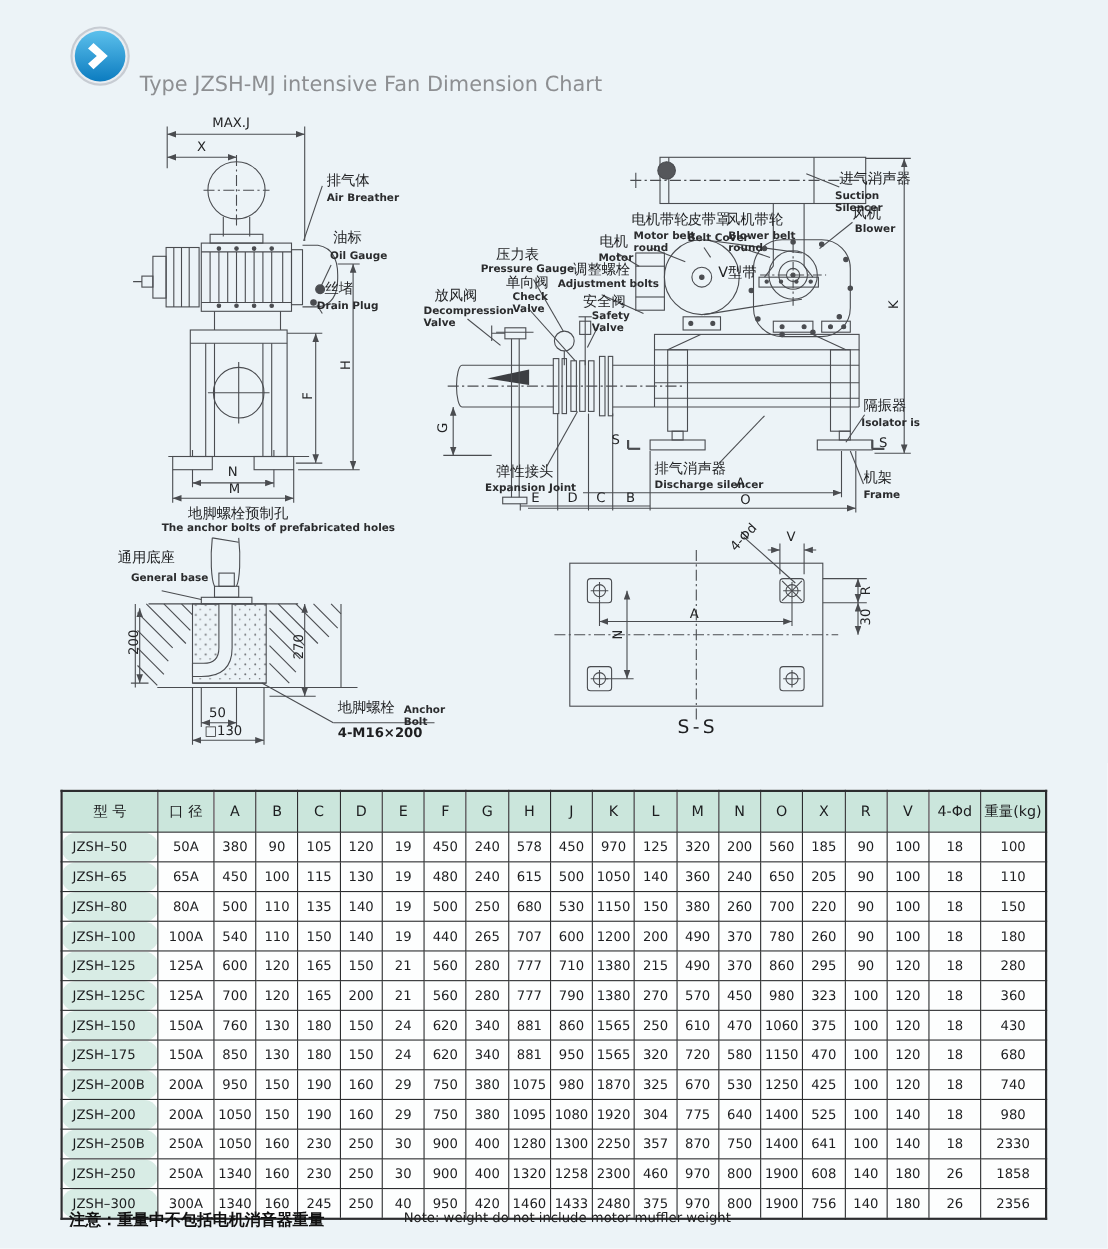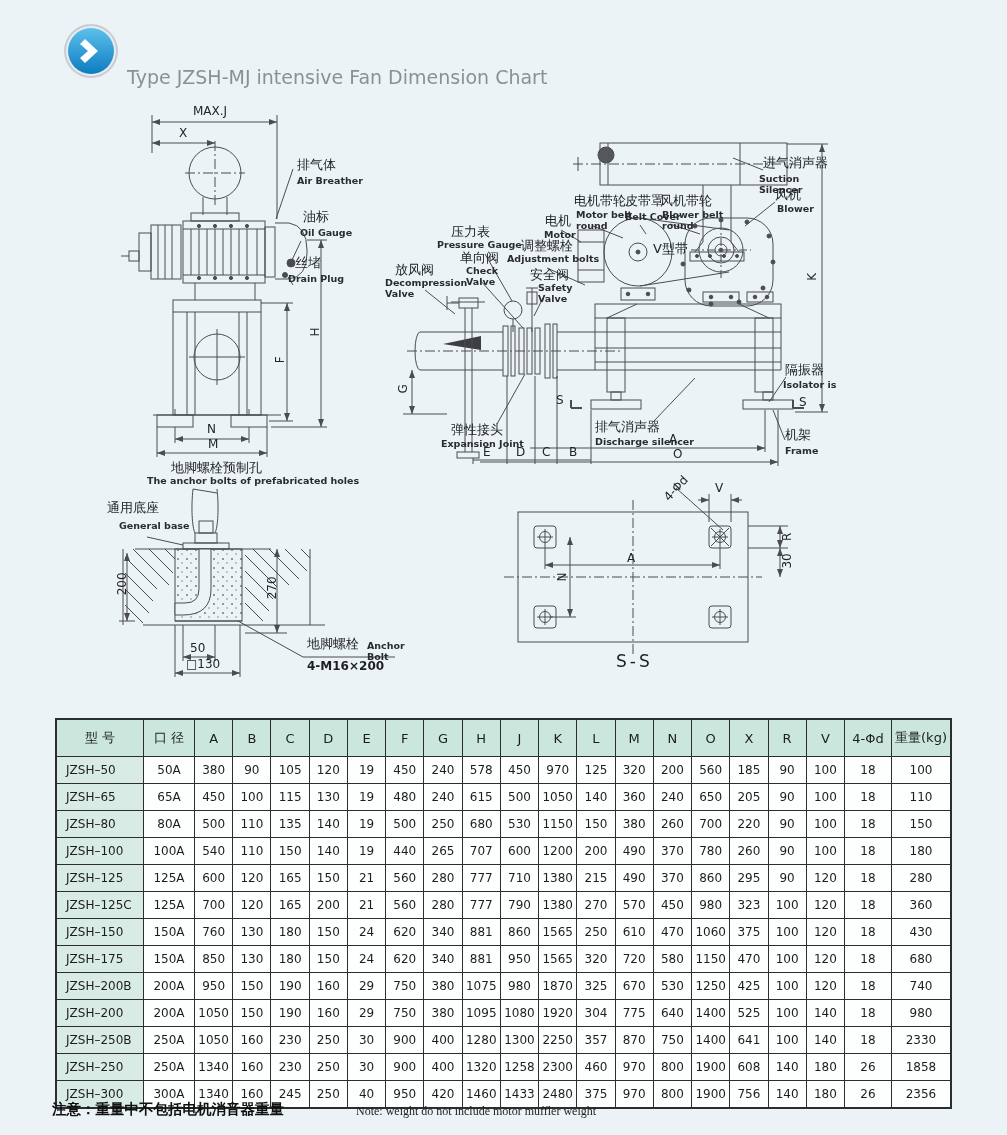--- a/index.html
+++ b/index.html
@@ -19,27 +19,27 @@
   .rot{transform:rotate(-90deg);transform-origin:center;}
   .rot45{transform:rotate(-47deg);transform-origin:center;}
   .spec{font-size:12px;font-weight:bold;}
   .section-cap{font-size:17px;letter-spacing:3px;}
   
   .tbl-wrap{position:absolute;left:55px;top:718px;}
   table.dims{border-collapse:collapse;border:2px solid #2c2d2f;table-layout:fixed;width:897px;background:#fdfefe;}
   table.dims th,table.dims td{border:1px solid #2c2d2f;text-align:center;font-size:12px;color:#1c1d1f;
       padding:0;height:26px;overflow:hidden;}
   table.dims th{background:#cbe6dc;height:36px;font-weight:normal;font-size:13px;}
-  table.dims td.model{background:#d8ece5;text-align:left;padding-left:9px;}
+  table.dims td.model{background:#d8ece5;text-align:left;padding-left:9px;border-radius:13px;}
   table.dims th:nth-child(1){width:86px;}
   table.dims th:nth-child(2){width:50px;}
   table.dims th:nth-child(20){width:46px;}
   table.dims th:nth-child(21){width:58px;}
   
-  .note{position:absolute;left:52px;top:1100px;display:flex;align-items:flex-end;font-family:Liberation Serif, serif;}
+  .note{position:absolute;left:63px;top:1100px;display:flex;align-items:flex-start;}
   .note-zh{font-size:14.5px;font-weight:bold;color:#111;}
   .note-en{font-size:12px;color:#222;margin-left:72px;}
 </style>
 </head>
 <body>
 
 <div class="page">
 
   <svg class="hdr-icon" viewBox="0 0 58 58">
     <defs>

